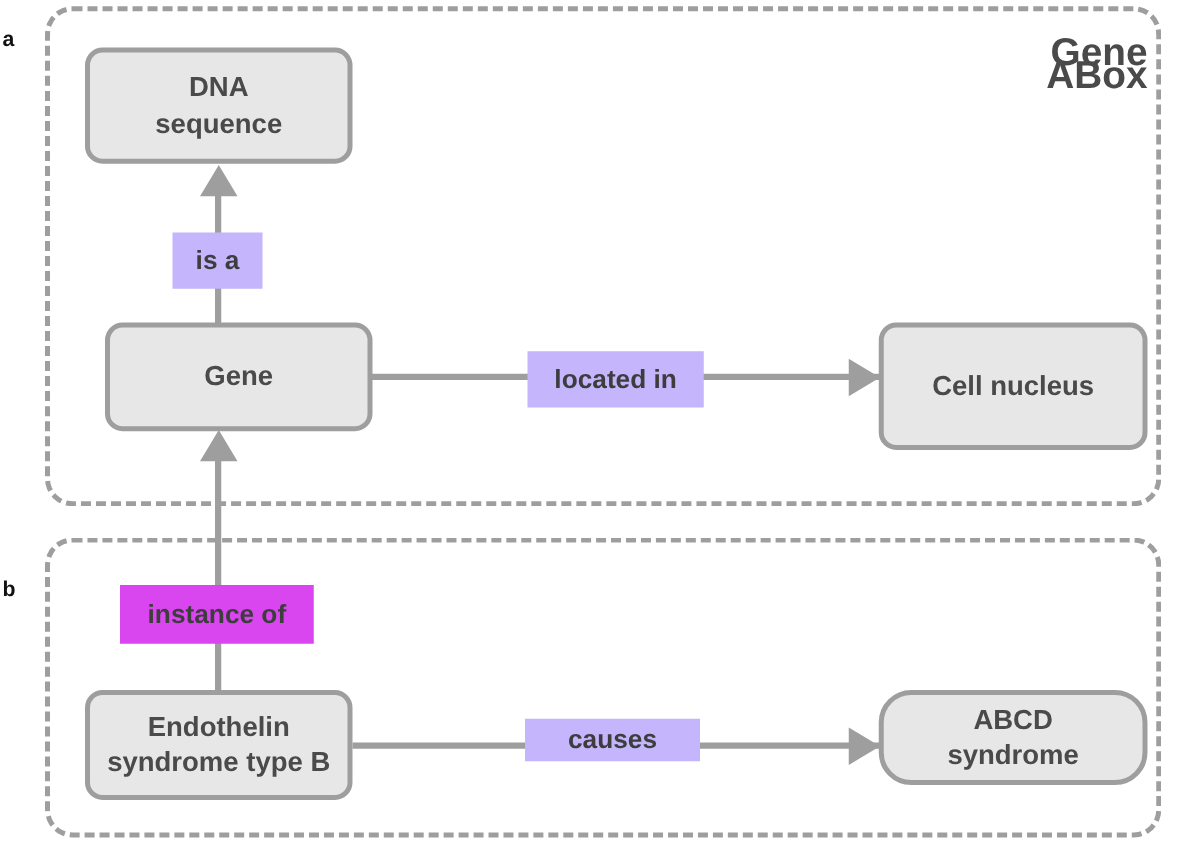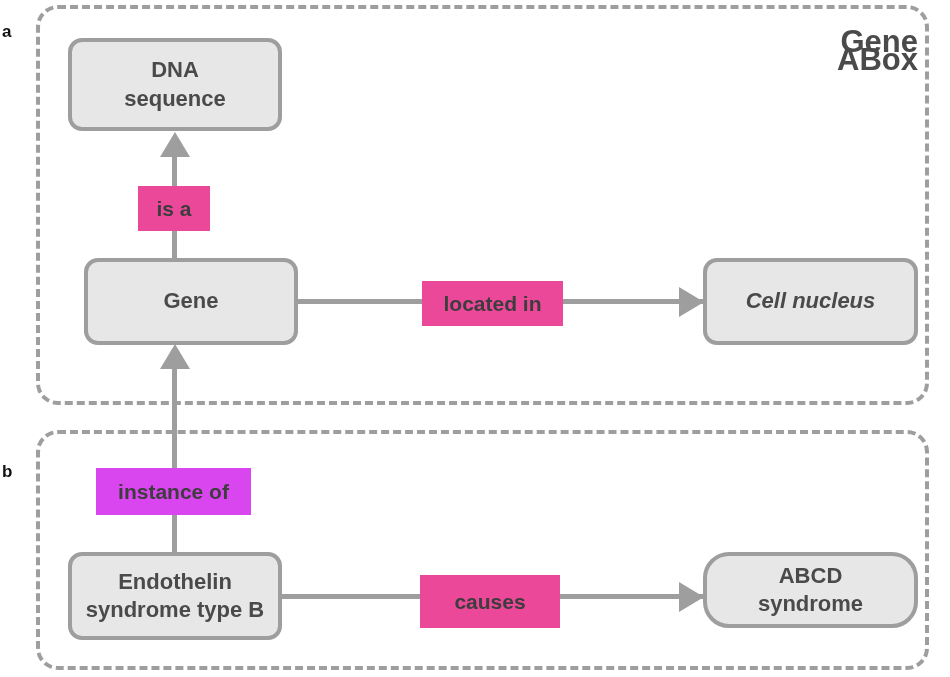--- a/index.html
+++ b/index.html
@@ -63,21 +63,21 @@
     text-align: center;
     font-size: 22px;
     font-weight: bold;
     color: #4a4a4a;
     line-height: 1.28;
     padding: 2px 8px;
     z-index: 3;
   }
   #node-dna-sequence      { left: 68px;  top: 38px;  width: 214px; height: 93px; }
   #node-gene              { left: 84px;  top: 258px; width: 214px; height: 87px; }
-  #node-cell-nucleus      { left: 703px; top: 258px; width: 215px; height: 87px; font-style: italic; }
+  #node-cell-nucleus      { left: 703px; top: 258px; width: 215px; height: 102px; }
   #node-endothelin        { left: 68px;  top: 552px; width: 214px; height: 88px; }
   #node-abcd-syndrome     { left: 703px; top: 552px; width: 215px; height: 76px; border-radius: 26px; }
 
   
   .edge-v {
     position: absolute;
     width: 5px;
     background: #9e9e9e;
     z-index: 1;
   }
@@ -125,27 +125,27 @@
     display: flex;
     align-items: center;
     justify-content: center;
     font-size: 21px;
     font-weight: bold;
     color: #3d3d3d;
     white-space: nowrap;
     z-index: 4;
     box-sizing: border-box;
   }
-  .rel-tbox { background: #ec4899; }
+  .rel-tbox { background: #c4b5fd; }
   .rel-abox { background: #d946ef; }
 
   #label-is-a       { left: 138px; top: 186px; width: 72px;  height: 45px; }
   #label-located-in { left: 422px; top: 281px; width: 141px; height: 45px; }
   #label-instance-of{ left: 96px;  top: 468px; width: 155px; height: 47px; }
-  #label-causes     { left: 420px; top: 575px; width: 140px; height: 53px; }
+  #label-causes     { left: 420px; top: 575px; width: 140px; height: 34px; }
 </style>
 </head>
 <body>
 
 <div id="canvas">
 
   <div class="panel-letter" id="letter-a">a</div>
   <div class="panel-letter" id="letter-b">b</div>
 
   <div class="panel" id="panel-tbox"></div>

